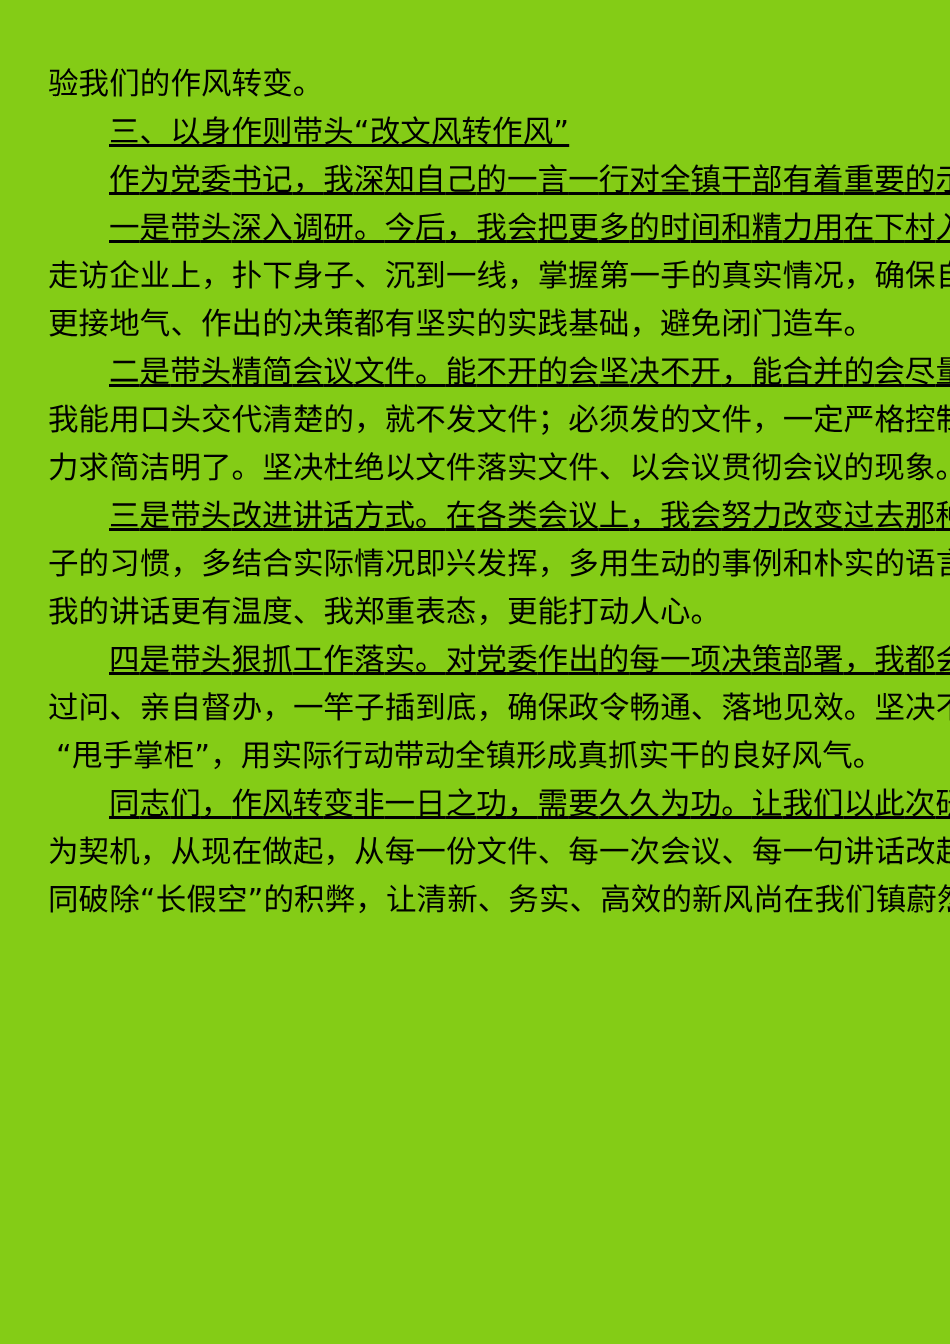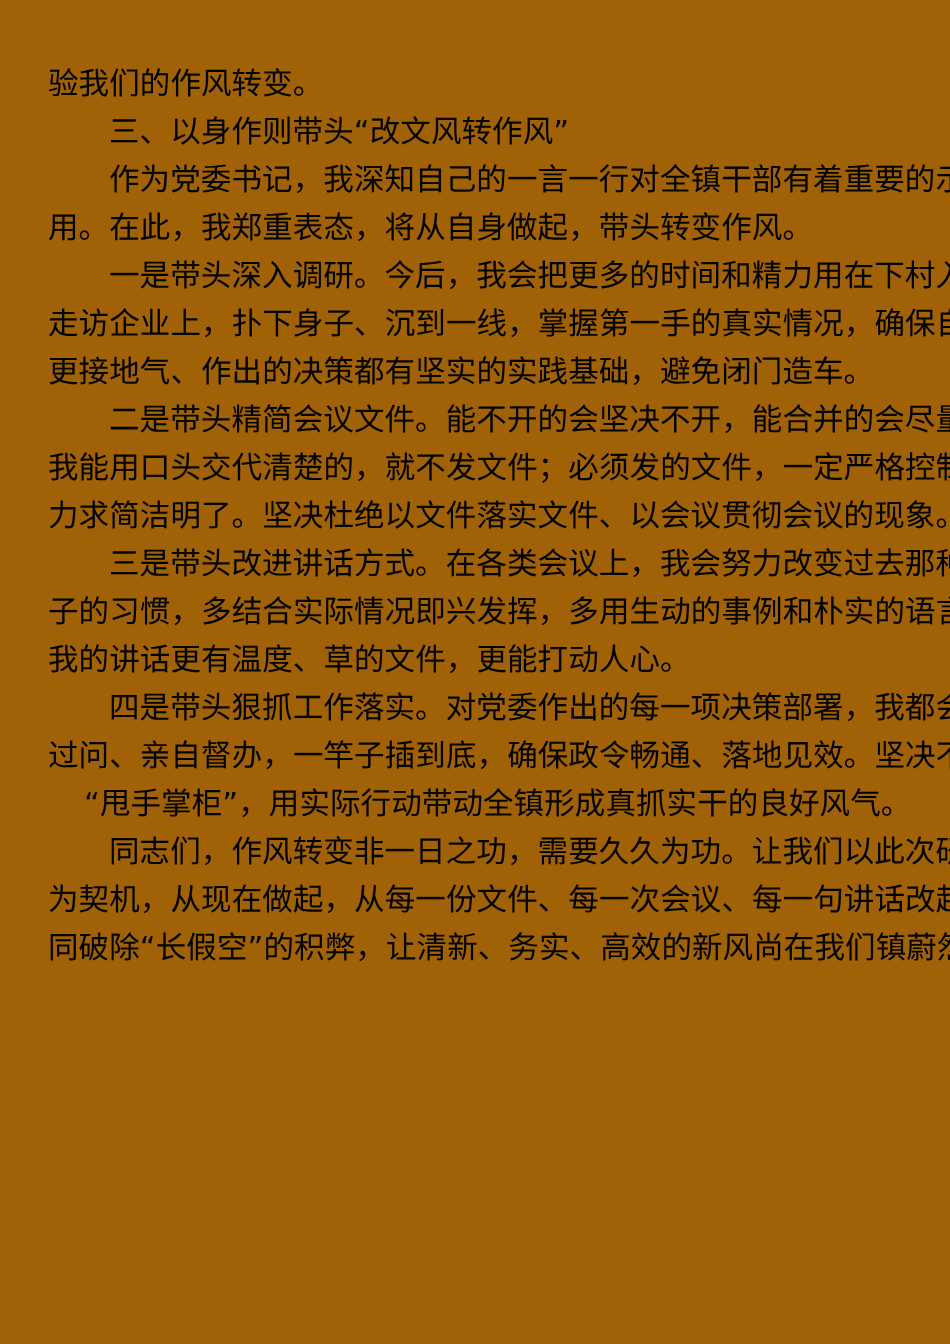--- a/index.html
+++ b/index.html
@@ -48,31 +48,31 @@
     justify-content: space-between;
     white-space: nowrap;
   }
   .doc-line.justify > span {
     display: inline-block;
   }
 
   
   .indent-2 {
     padding-left: 61px;
+    text-decoration: underline;
   }
   
   .quote-lead {
     padding-left: 8px;
-    margin-left: 28px;
   }
 </style>
 </head>
 <body style="background: rgb(255, 255, 255); color: rgb(0, 0, 0);">
 
-<div class="page" style="background: #a16207;">
+<div class="page" style="background: #84cc16;">
   <div class="doc-body" id="doc-body">
       <div class="doc-line">验我们的作风转变。</div>
       <div class="doc-line indent-2">三、以身作则带头“改文风转作风”</div>
       <div class="doc-line indent-2 justify">
         <span>作</span>
         <span>为</span>
         <span>党</span>
         <span>委</span>
         <span>书</span>
         <span>记</span>
@@ -92,21 +92,20 @@
         <span>镇</span>
         <span>干</span>
         <span>部</span>
         <span>有</span>
         <span>着</span>
         <span>重</span>
         <span>要</span>
         <span>的</span>
         <span>示</span>
       </div>
-      <div class="doc-line">用。在此，我郑重表态，将从自身做起，带头转变作风。</div>
       <div class="doc-line indent-2 justify">
         <span>一</span>
         <span>是</span>
         <span>带</span>
         <span>头</span>
         <span>深</span>
         <span>入</span>
         <span>调</span>
         <span>研</span>
         <span>。</span>
@@ -281,21 +280,21 @@
         <span>的</span>
         <span>事</span>
         <span>例</span>
         <span>和</span>
         <span>朴</span>
         <span>实</span>
         <span>的</span>
         <span>语</span>
         <span>言</span>
       </div>
-      <div class="doc-line">我的讲话更有温度、草的文件，更能打动人心。</div>
+      <div class="doc-line">我的讲话更有温度、我郑重表态，更能打动人心。</div>
       <div class="doc-line indent-2 justify">
         <span>四</span>
         <span>是</span>
         <span>带</span>
         <span>头</span>
         <span>狠</span>
         <span>抓</span>
         <span>工</span>
         <span>作</span>
         <span>落</span>

